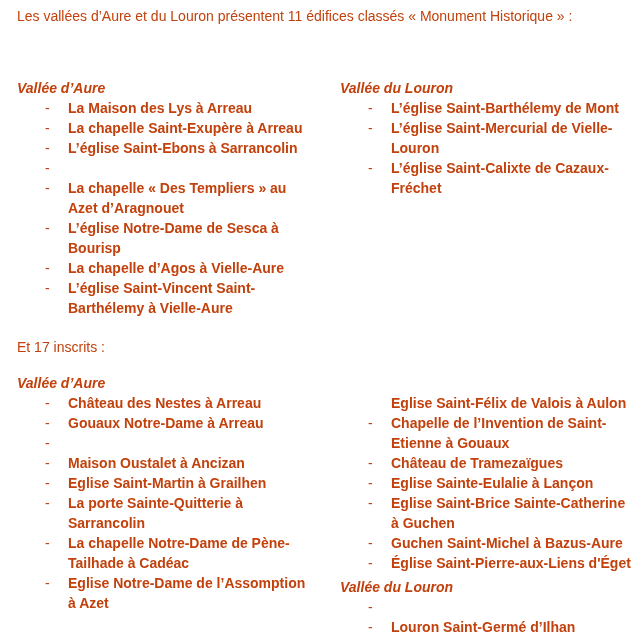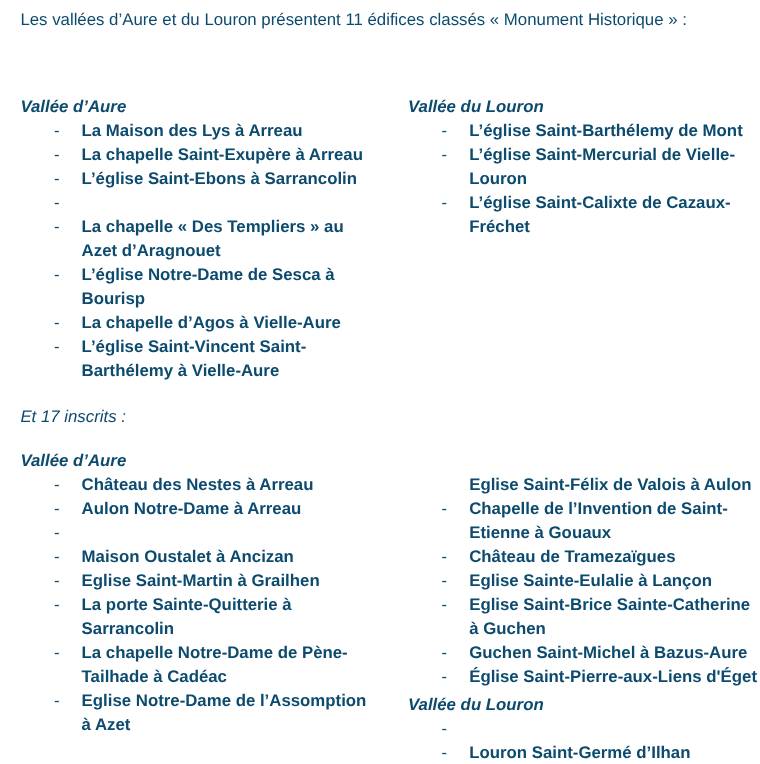--- a/index.html
+++ b/index.html
@@ -3,33 +3,33 @@
 <meta charset="utf-8">
 <style>
   html, body { margin: 0; padding: 0; background: #ffffff; }
   .page {
     position: relative;
     width: 633px;
     height: 637px;
     box-sizing: border-box;
     padding: 6px 0 16px 17px;
     background: #ffffff;
-    color: #0c4a6e;
+    color: #c2410c;
     font-family: "Liberation Sans", "DejaVu Sans", sans-serif;
     font-size: 14px;
     line-height: 20px;
     overflow: hidden;
   }
   p, h3 { margin: 0; padding: 0; }
   h3 { font-size: 14px; line-height: 20px; font-weight: 700; font-style: italic; }
   .cols { display: flex; align-items: flex-start; }
   .col-left  { width: 323px; flex: none; }
   .col-right { flex: 1; min-width: 0; }
   .sec1 { margin-top: 52px; }
-  .et17 { margin-top: 19px; font-style: italic; }
+  .et17 { margin-top: 19px; }
   .h2-aure { margin-top: 16px; }
   .sec2 { margin-top: 0; }
   .louron2 { margin-top: 4px; }
   .list { }
   .li { display: flex; align-items: flex-start; }
   .dash { flex: none; box-sizing: content-box; width: 23px; padding-left: 28px; }
   .txt { white-space: pre; font-weight: bold; }
 </style>
 </head>
 <body>
@@ -105,21 +105,21 @@
 
   <div class="cols sec2">
     <div class="col-left">
       <div class="list">
           <div class="li">
             <span class="dash">-</span>
             <span class="txt">Château des Nestes à Arreau</span>
           </div>
           <div class="li">
             <span class="dash">-</span>
-            <span class="txt">Aulon Notre-Dame à Arreau</span>
+            <span class="txt">Gouaux Notre-Dame à Arreau</span>
           </div>
           <div class="li">
             <span class="dash">-</span>
           </div>
           <div class="li">
             <span class="dash">-</span>
             <span class="txt">Maison Oustalet à Ancizan</span>
           </div>
           <div class="li">
             <span class="dash">-</span>

